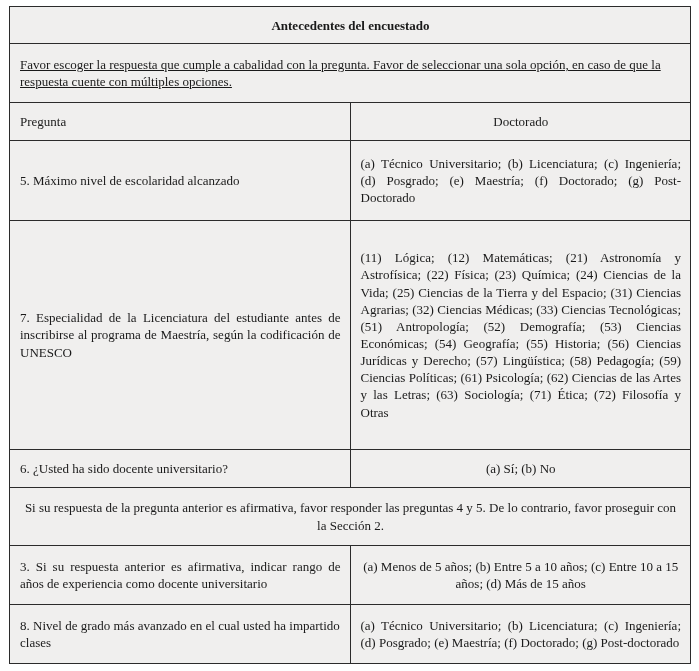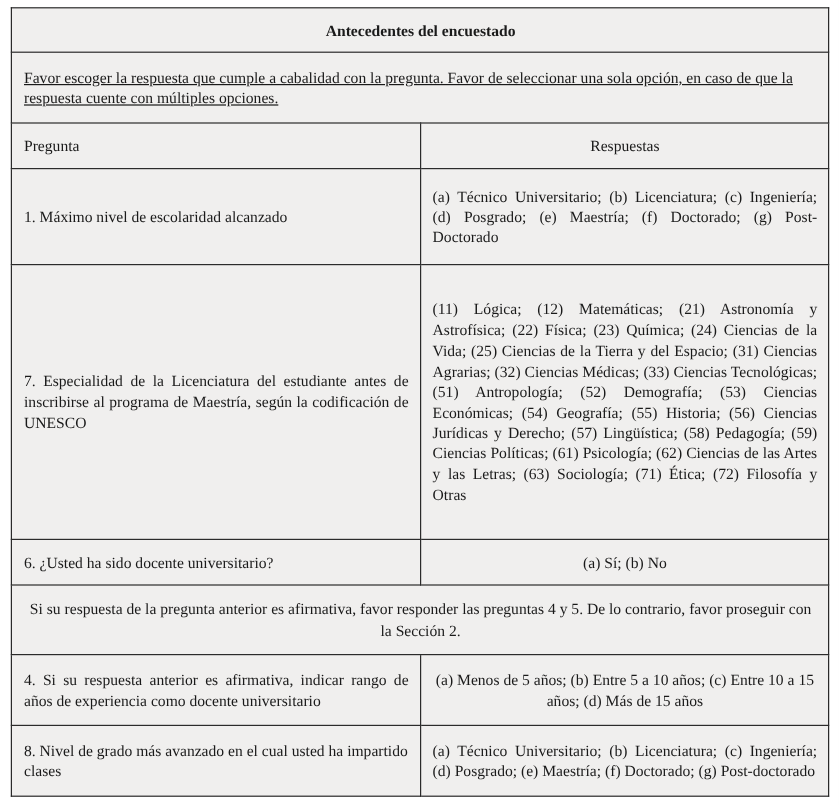--- a/index.html
+++ b/index.html
@@ -87,39 +87,39 @@
   <table class="survey-table">
     <tbody>
       <tr>
         <td class="title-cell" colspan="2">Antecedentes del encuestado</td>
       </tr>
       <tr>
         <td class="intro-cell" colspan="2">Favor escoger la respuesta que cumple a cabalidad con la pregunta.  Favor de seleccionar una sola opción, en caso de que la respuesta cuente con múltiples opciones.</td>
       </tr>
       <tr>
         <td class="colhead-cell q-cell">Pregunta</td>
-        <td class="colhead-cell">Respuestas</td>
+        <td class="colhead-cell">Doctorado</td>
       </tr>
       <tr>
-        <td class="q-cell">1. Máximo nivel de escolaridad alcanzado</td>
+        <td class="q-cell">5. Máximo nivel de escolaridad alcanzado</td>
         <td class="a-cell">(a) Técnico Universitario; (b) Licenciatura; (c) Ingeniería; (d) Posgrado; (e) Maestría; (f) Doctorado; (g) Post-Doctorado</td>
       </tr>
       <tr>
         <td class="q-cell q-justify">7. Especialidad de la Licenciatura del estudiante antes de inscribirse al programa de Maestría, según la codificación de UNESCO</td>
         <td class="a-cell">(11) Lógica; (12) Matemáticas; (21) Astronomía y Astrofísica; (22) Física; (23) Química; (24) Ciencias de la Vida; (25) Ciencias de la Tierra y del Espacio; (31) Ciencias Agrarias; (32) Ciencias Médicas; (33) Ciencias Tecnológicas; (51) Antropología; (52) Demografía; (53) Ciencias Económicas; (54) Geografía; (55) Historia; (56) Ciencias Jurídicas y Derecho; (57) Lingüística; (58) Pedagogía; (59) Ciencias Políticas; (61) Psicología; (62) Ciencias de las Artes y las Letras; (63) Sociología; (71) Ética; (72) Filosofía y Otras</td>
       </tr>
       <tr>
         <td class="q-cell">6. ¿Usted ha sido docente universitario?</td>
         <td class="a-cell a-left">(a) Sí; (b) No</td>
       </tr>
       <tr>
         <td class="note-cell" colspan="2">Si su respuesta de la pregunta anterior es afirmativa, favor responder las preguntas 4 y 5.  De lo contrario, favor proseguir con la Sección 2.</td>
       </tr>
       <tr>
-        <td class="q-cell q-justify">4. Si su respuesta anterior es afirmativa, indicar rango de años de experiencia como docente universitario</td>
+        <td class="q-cell q-justify">3. Si su respuesta anterior es afirmativa, indicar rango de años de experiencia como docente universitario</td>
         <td class="a-cell a-left">(a) Menos de 5 años; (b) Entre 5 a 10 años; (c) Entre 10 a 15 años; (d) Más de 15 años</td>
       </tr>
       <tr>
         <td class="q-cell">8. Nivel de grado más avanzado en el cual usted ha impartido clases</td>
         <td class="a-cell">(a) Técnico Universitario; (b) Licenciatura; (c) Ingeniería; (d) Posgrado; (e) Maestría; (f) Doctorado; (g) Post-doctorado</td>
       </tr>
     </tbody>
   </table>
 </div>
 

